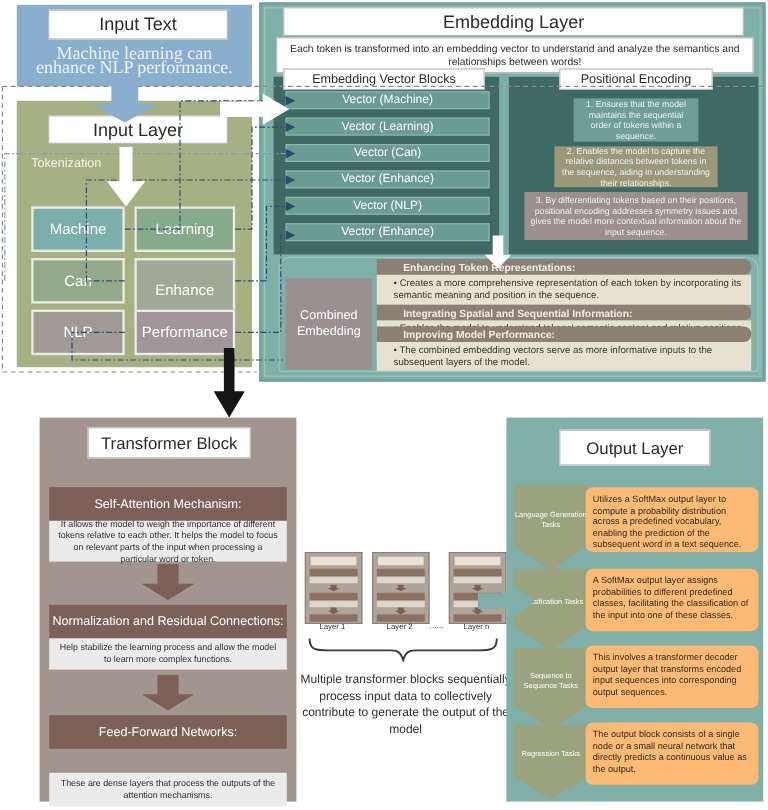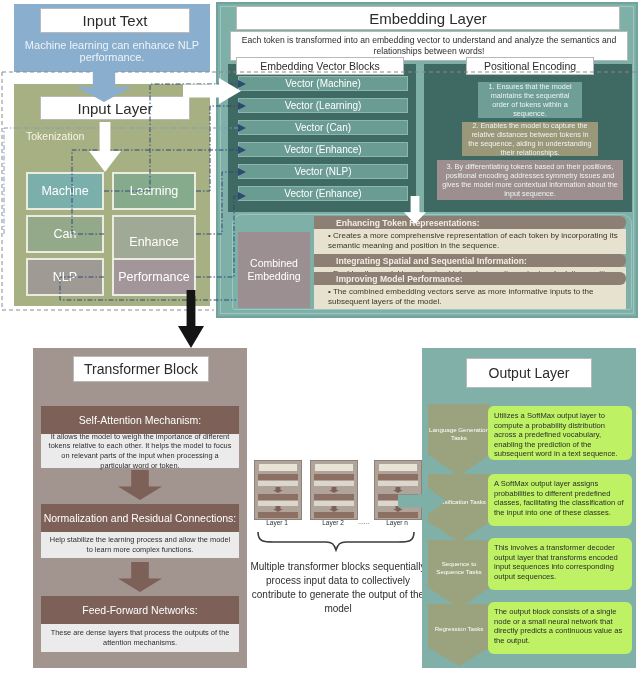--- a/index.html
+++ b/index.html
@@ -14,22 +14,22 @@
   
   .plaque{
     background:#ffffff;color:#2b2b2b;border:1px solid #b9b9b9;
     display:flex;align-items:center;justify-content:center;text-align:center;
     font-weight:400;
   }
 
   
   #input-text-panel{left:14px;top:4px;width:196px;height:68px;background:#8aaecd;}
   #input-text-title{left:40px;top:8px;width:150px;height:25px;font-size:15px;}
-  #input-text-body{left:22px;top:36px;width:180px;height:30px;font-size:11px;color:#eef3f8;
-    line-height:12px;}
+  #input-text-body{left:22px;top:36px;width:180px;height:30px;font-size:15px;color:#eef3f8;
+    line-height:12px;font-family:Liberation Serif, serif;}
 
   .arrow-blue{
     left:76px;top:68px;width:56px;height:34px;background:#8aaecd;
     clip-path:polygon(30% 0,70% 0,70% 55%,100% 55%,50% 100%,0 55%,30% 55%);
     z-index:6;
   }
 
   
   #input-layer-panel{left:14px;top:84px;width:196px;height:222px;background:#a7b083;}
   #input-layer-title{left:40px;top:96px;width:150px;height:24px;font-size:15px;}
@@ -140,21 +140,21 @@
   
   #output-panel{left:422px;top:348px;width:214px;height:320px;background:#80b0a8;}
   #output-title{left:466px;top:358px;width:126px;height:30px;font-size:14px;}
   .chev{
     left:428px;width:62px;background:#9ba37e;color:#ffffff;
     clip-path:polygon(0 0,100% 0,100% 70%,50% 100%,0 70%);
     display:flex;align-items:center;justify-content:center;text-align:center;
     font-size:6.2px;line-height:7.6px;padding-bottom:12px;
   }
   .ocard{
-    background:#bef264;color:#2b2b2b;border-radius:6px;
+    background:#fdba74;color:#2b2b2b;border-radius:6px;
     left:488px;width:144px;font-size:7.6px;line-height:9.6px;padding:5px 6px;
   }
 
   
   svg#wires{position:absolute;left:0;top:0;width:640px;height:675px;pointer-events:none;z-index:5;}
   .wire{fill:none;stroke:#2e4a73;stroke-width:1;stroke-dasharray:5 2 1.5 2;}
   .wire-lt{fill:none;stroke:#7e9dbd;stroke-width:1;stroke-dasharray:5 2 1.5 2;}
   .wire-gy{fill:none;stroke:#8a8a8a;stroke-width:1;stroke-dasharray:4 3;}
 
   .arrow-white-right{
@@ -227,21 +227,21 @@
 
 <div class="abs tb-head ctr" style="top:406px">Self-Attention Mechanism:</div>
 <div class="abs tb-body" style="top:434px;height:34px">It allows the model to weigh the importance of different tokens relative to each other. It helps the model to focus on relevant parts of the input when processing a particular word or token.</div>
 <div class="abs arrow-brown" style="top:470px"></div>
 
 <div class="abs tb-head ctr" style="top:504px">Normalization and Residual Connections:</div>
 <div class="abs tb-body" style="top:532px;height:26px">Help stabilize the learning process and allow the model to learn more complex functions.</div>
 <div class="abs arrow-brown" style="top:562px"></div>
 
 <div class="abs tb-head ctr" style="top:596px">Feed-Forward Networks:</div>
-<div class="abs tb-body" style="top:624px;height:28px">These are dense layers that process the outputs of the attention mechanisms.</div>
+<div class="abs tb-body" style="top:644px;height:28px">These are dense layers that process the outputs of the attention mechanisms.</div>
 
 <div class="abs" id="stack-wrap">
   <div class="mini" style="left:0">
     <div class="mt"></div>
     <div class="mh" style="top:13px"></div>
     <div class="mb" style="top:20px"></div>
     <div class="ma" style="top:26px"></div>
     <div class="mh" style="top:33px"></div>
     <div class="mb" style="top:40px"></div>
     <div class="ma" style="top:45px"></div>

